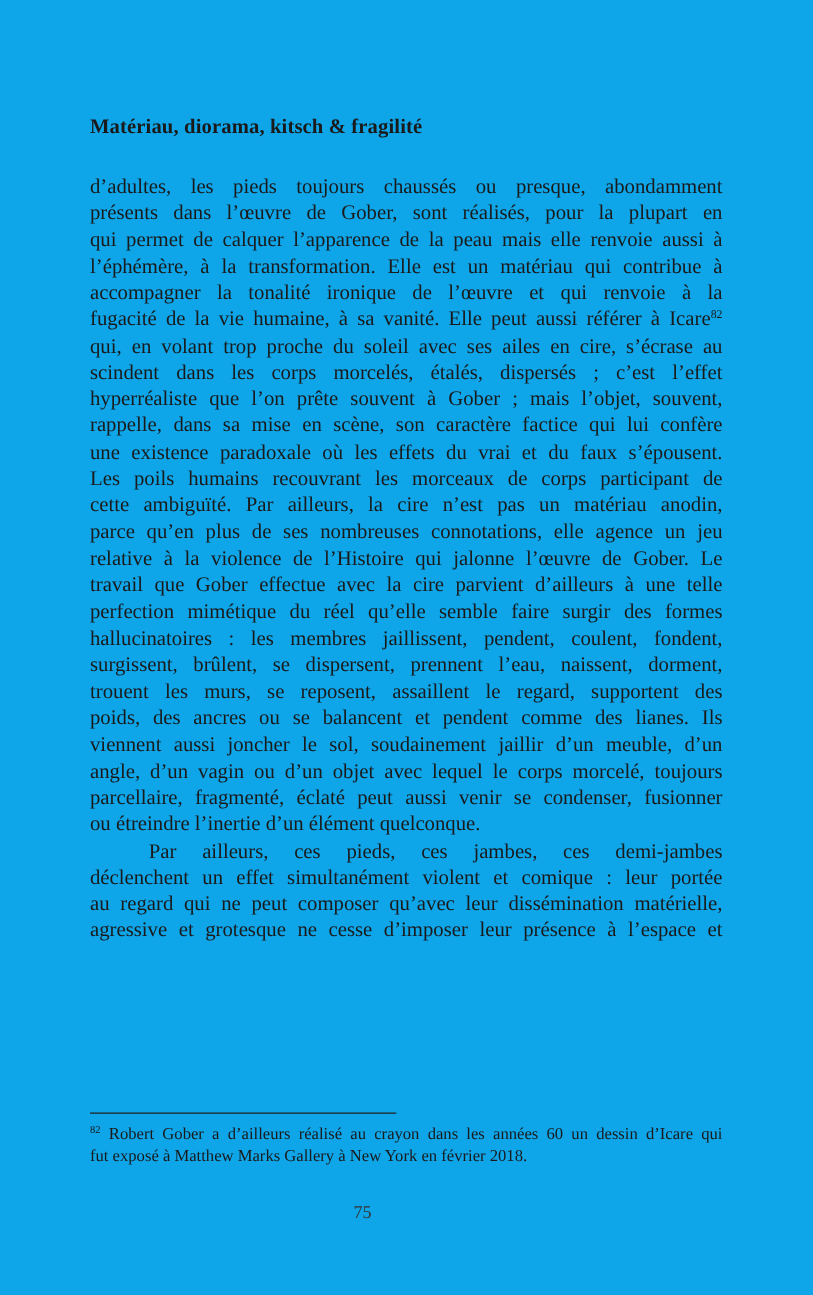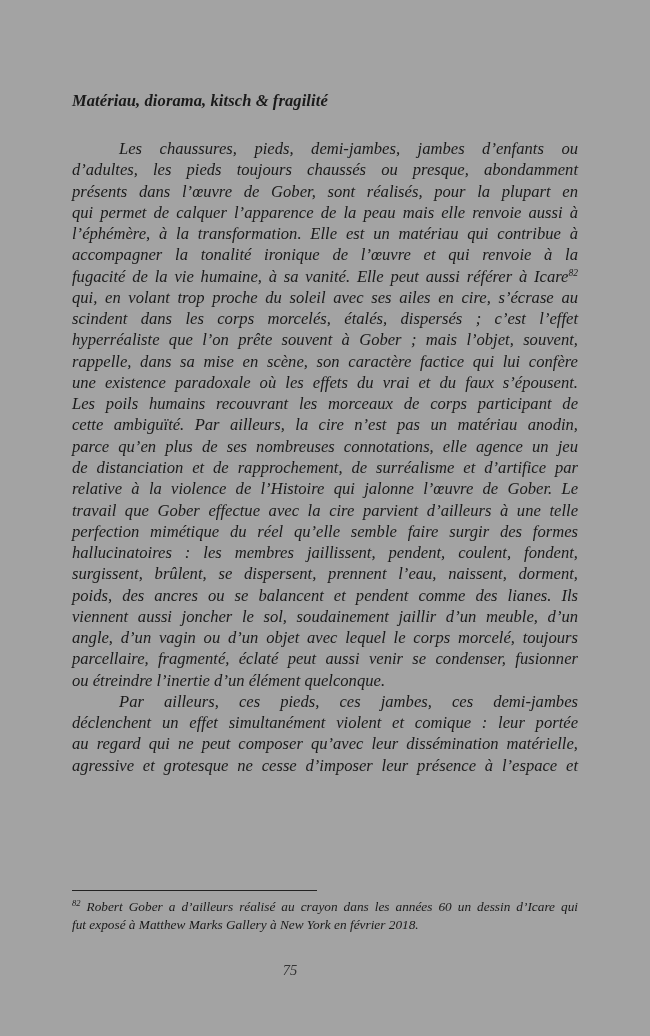--- a/index.html
+++ b/index.html
@@ -13,22 +13,21 @@
       position: relative;
       overflow: hidden;
       font-family: "Liberation Serif", "DejaVu Serif", serif;
       color: #1a1a1a;
     }
     .page {
       position: absolute;
       left: 0; top: 0;
       width: 650px;
       height: 1036px;
-      background: #a3a3a3;
-      font-style: italic;
+      background: #0ea5e9;
     }
     .heading {
       position: absolute;
       left: 72px;
       top: 91px;
       font-size: 16.5px;
       font-weight: bold;
       line-height: 20px;
       white-space: nowrap;
       letter-spacing: 0.1px;
@@ -102,41 +101,40 @@
   </style>
 </head>
 <body>
 
 <div class="page">
 
   <div class="heading">Matériau, diorama, kitsch &amp; fragilité</div>
 
   <div class="body-text">
 
-    <span class="line indent">Les chaussures, pieds, demi-jambes, jambes d’enfants ou</span>
     <span class="line">d’adultes, les pieds toujours chaussés ou presque, abondamment</span>
     <span class="line">présents dans l’œuvre de Gober, sont réalisés, pour la plupart en</span>
     <span class="line">qui permet de calquer l’apparence de la peau mais elle renvoie aussi à</span>
     <span class="line">l’éphémère, à la transformation. Elle est un matériau qui contribue à</span>
     <span class="line">accompagner la tonalité ironique de l’œuvre et qui renvoie à la</span>
     <span class="line"><span>fugacité de la vie humaine, à sa vanité. Elle peut aussi référer à Icare</span><sup class="fn-ref">82</sup></span>
     <span class="line">qui, en volant trop proche du soleil avec ses ailes en cire, s’écrase au</span>
     <span class="line">scindent dans les corps morcelés, étalés, dispersés ; c’est l’effet</span>
     <span class="line">hyperréaliste que l’on prête souvent à Gober ; mais l’objet, souvent,</span>
     <span class="line">rappelle, dans sa mise en scène, son caractère factice qui lui confère</span>
     <span class="line">une existence paradoxale où les effets du vrai et du faux s’épousent.</span>
     <span class="line">Les poils humains recouvrant les morceaux de corps participant de</span>
     <span class="line">cette ambiguïté. Par ailleurs, la cire n’est pas un matériau anodin,</span>
     <span class="line">parce qu’en plus de ses nombreuses connotations, elle agence un jeu</span>
-    <span class="line">de distanciation et de rapprochement, de surréalisme et d’artifice par</span>
     <span class="line">relative à la violence de l’Histoire qui jalonne l’œuvre de Gober. Le</span>
     <span class="line">travail que Gober effectue avec la cire parvient d’ailleurs à une telle</span>
     <span class="line">perfection mimétique du réel qu’elle semble faire surgir des formes</span>
     <span class="line">hallucinatoires : les membres jaillissent, pendent, coulent, fondent,</span>
     <span class="line">surgissent, brûlent, se dispersent, prennent l’eau, naissent, dorment,</span>
+    <span class="line">trouent les murs, se reposent, assaillent le regard, supportent des</span>
     <span class="line">poids, des ancres ou se balancent et pendent comme des lianes. Ils</span>
     <span class="line">viennent aussi joncher le sol, soudainement jaillir d’un meuble, d’un</span>
     <span class="line">angle, d’un vagin ou d’un objet avec lequel le corps morcelé, toujours</span>
     <span class="line">parcellaire, fragmenté, éclaté peut aussi venir se condenser, fusionner</span>
     <span class="line last">ou étreindre l’inertie d’un élément quelconque.</span>
 
     <span class="line indent">Par ailleurs, ces pieds, ces jambes, ces demi-jambes</span>
     <span class="line">déclenchent un effet simultanément violent et comique : leur portée</span>
     <span class="line">au regard qui ne peut composer qu’avec leur dissémination matérielle,</span>
     <span class="line">agressive et grotesque ne cesse d’imposer leur présence à l’espace et</span>

